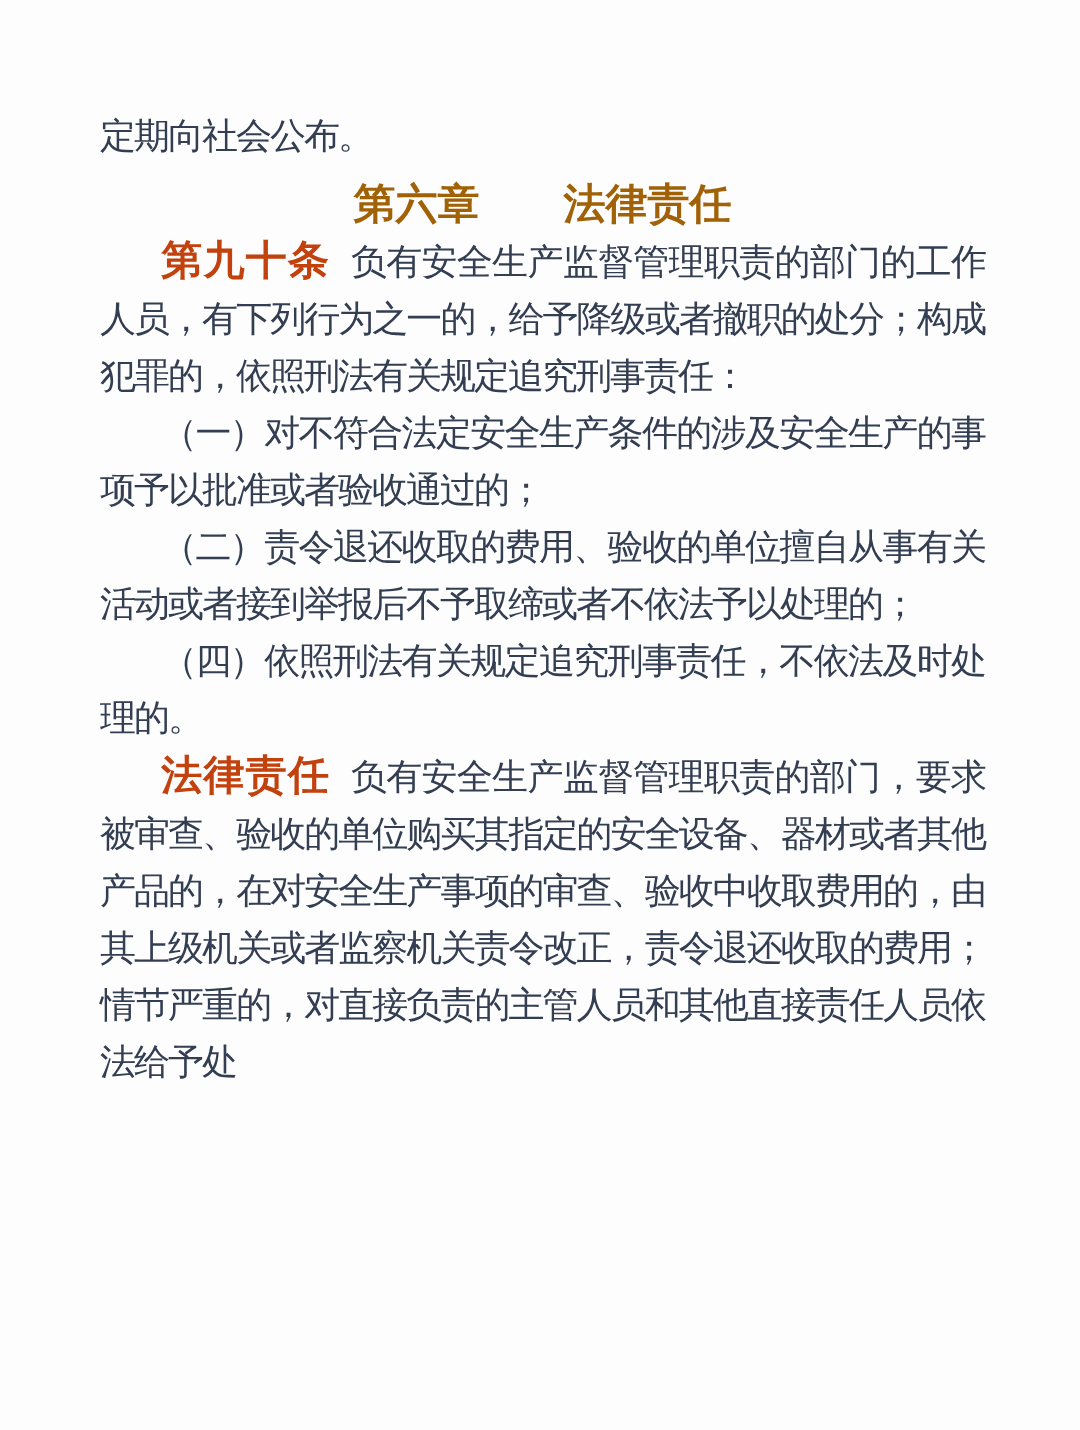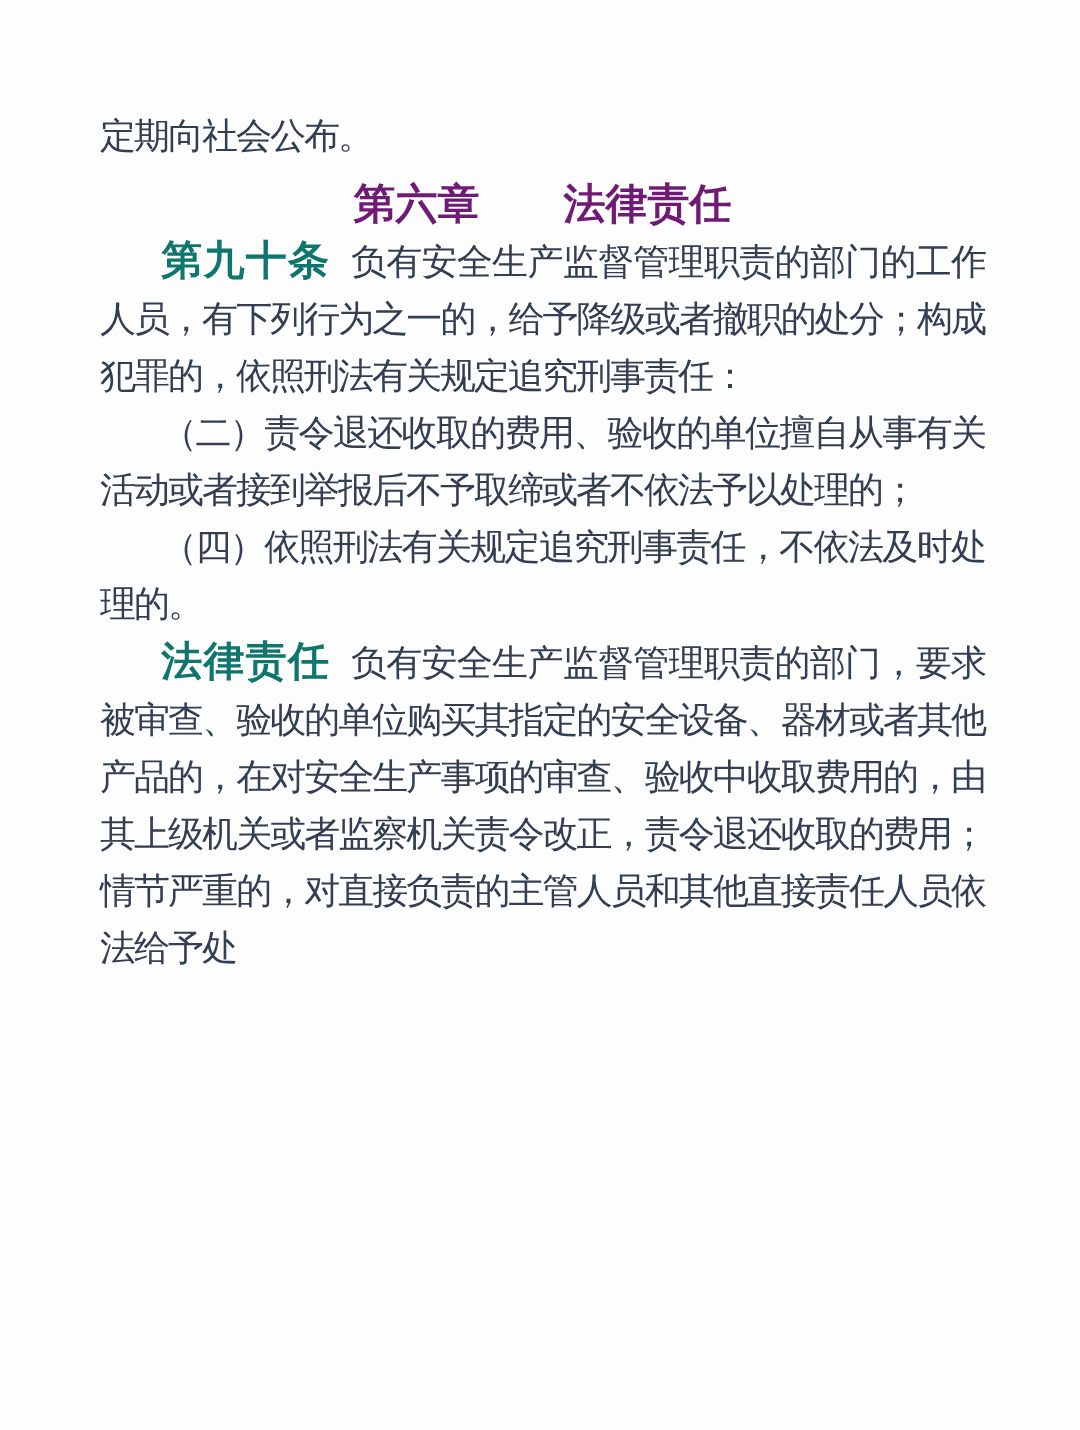--- a/index.html
+++ b/index.html
@@ -29,45 +29,46 @@
     text-indent: 0;
   }
   .chapter-heading {
     text-align: center;
     text-indent: 0;
     font-family: "Liberation Sans", "DejaVu Sans", sans-serif;
     font-weight: 700;
     font-size: 42px;
     line-height: 57px;
     letter-spacing: 0;
-    color: #701a75;
+    color: #a16207;
     margin-top: 10px;
   }
   .article-label {
     font-family: "Liberation Sans", "DejaVu Sans", sans-serif;
     font-weight: 700;
     font-size: 41px;
     letter-spacing: 0;
-    color: #0f766e;
+    color: #c2410c;
     margin-right: 0.5em;
   }
 </style>
 </head>
 <body>
 
 <div class="page">
 
   <p class="para no-indent">定期向社会公布。</p>
 
   <h2 class="chapter-heading">第六章　　法律责任</h2>
 
   <p class="para">
     <span class="article-label">第九十条</span><span>负有安全生产监督管理职责的部门的工作人员，有下列行为之一的，给予降级或者撤职的处分；构成犯罪的，依照刑法有关规定追究刑事责任：</span>
   </p>
 
+  <p class="para">（一）对不符合法定安全生产条件的涉及安全生产的事项予以批准或者验收通过的；</p>
 
   <p class="para">（二）责令退还收取的费用、验收的单位擅自从事有关活动或者接到举报后不予取缔或者不依法予以处理的；</p>
 
 
   <p class="para">（四）依照刑法有关规定追究刑事责任，不依法及时处理的。</p>
 
 
   <p class="para">
     <span class="article-label">法律责任</span><span>负有安全生产监督管理职责的部门，要求被审查、验收的单位购买其指定的安全设备、器材或者其他产品的，在对安全生产事项的审查、验收中收取费用的，由其上级机关或者监察机关责令改正，责令退还收取的费用；情节严重的，对直接负责的主管人员和其他直接责任人员依法给予处</span>
   </p>

